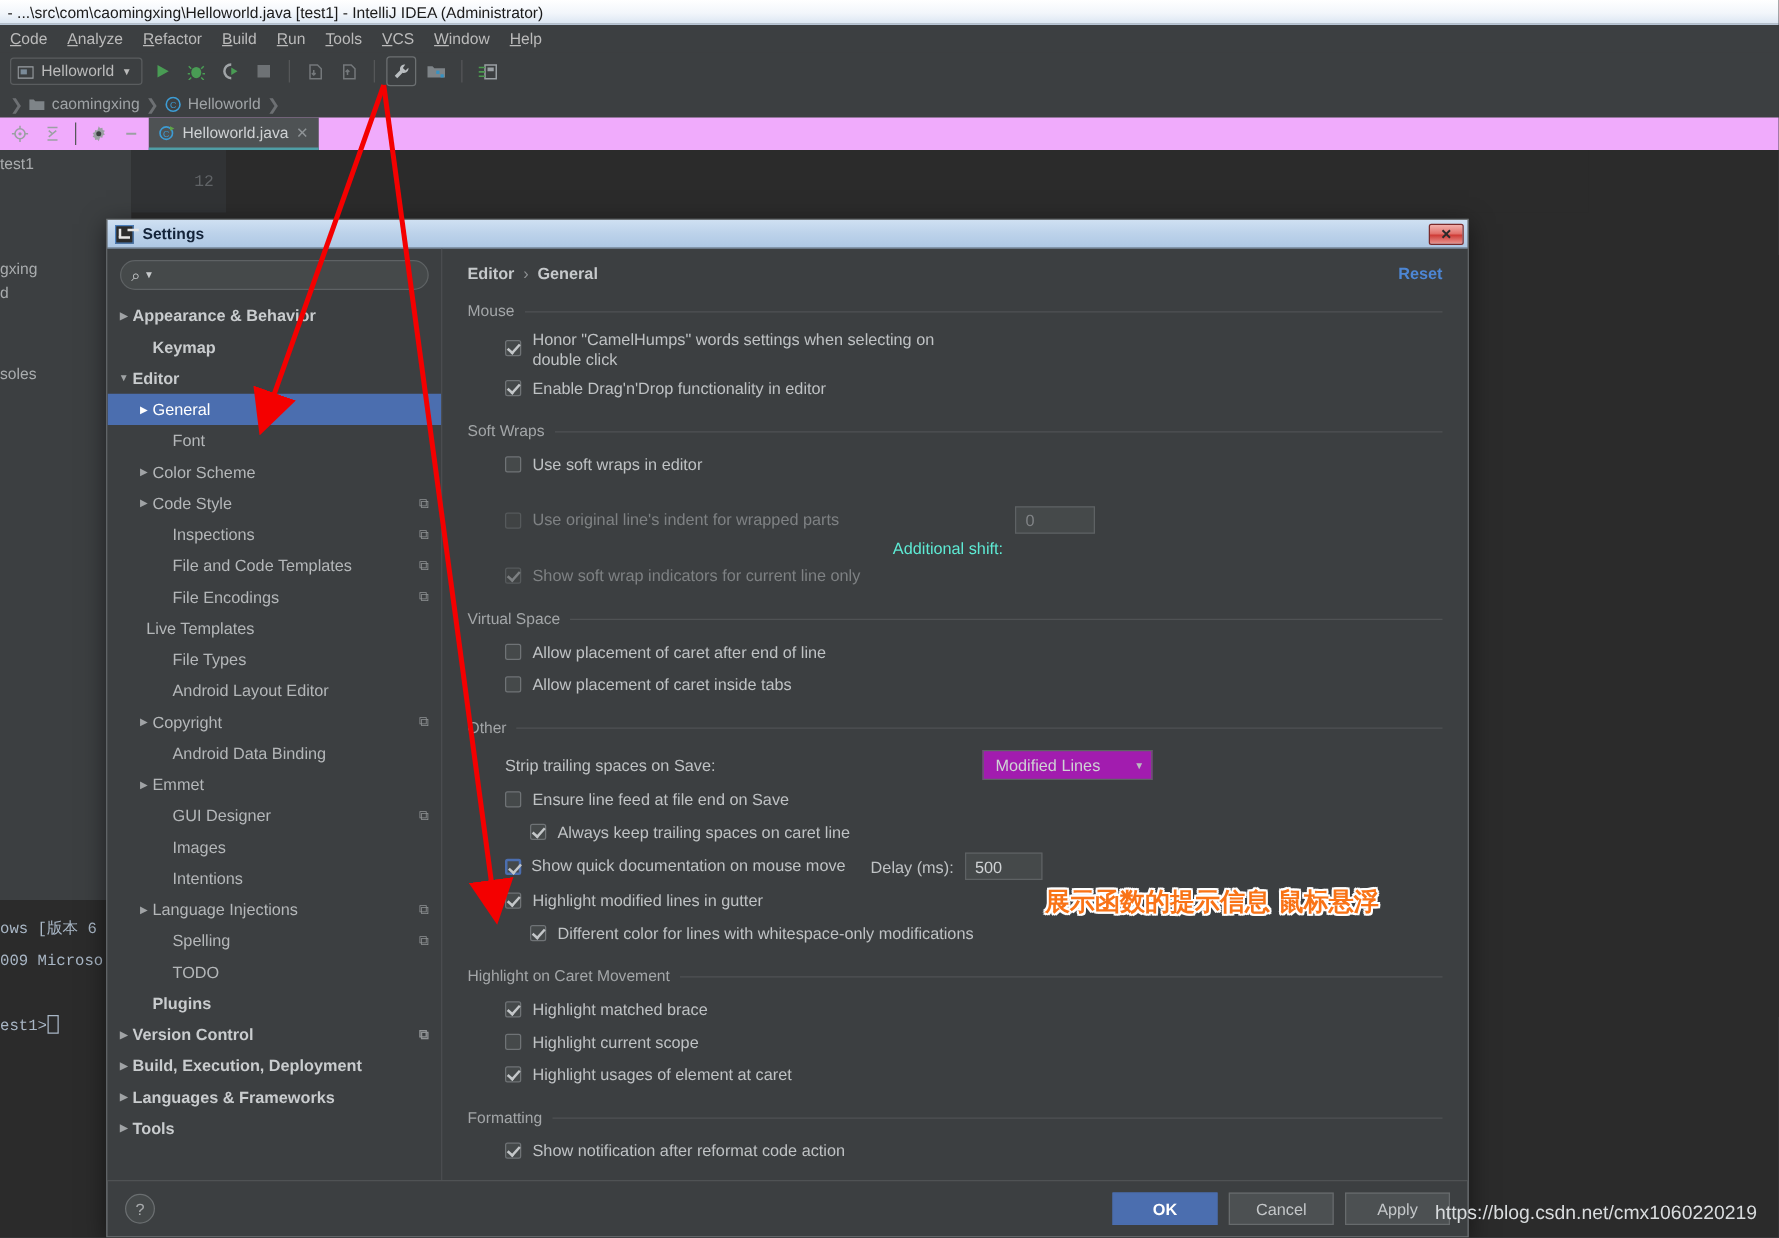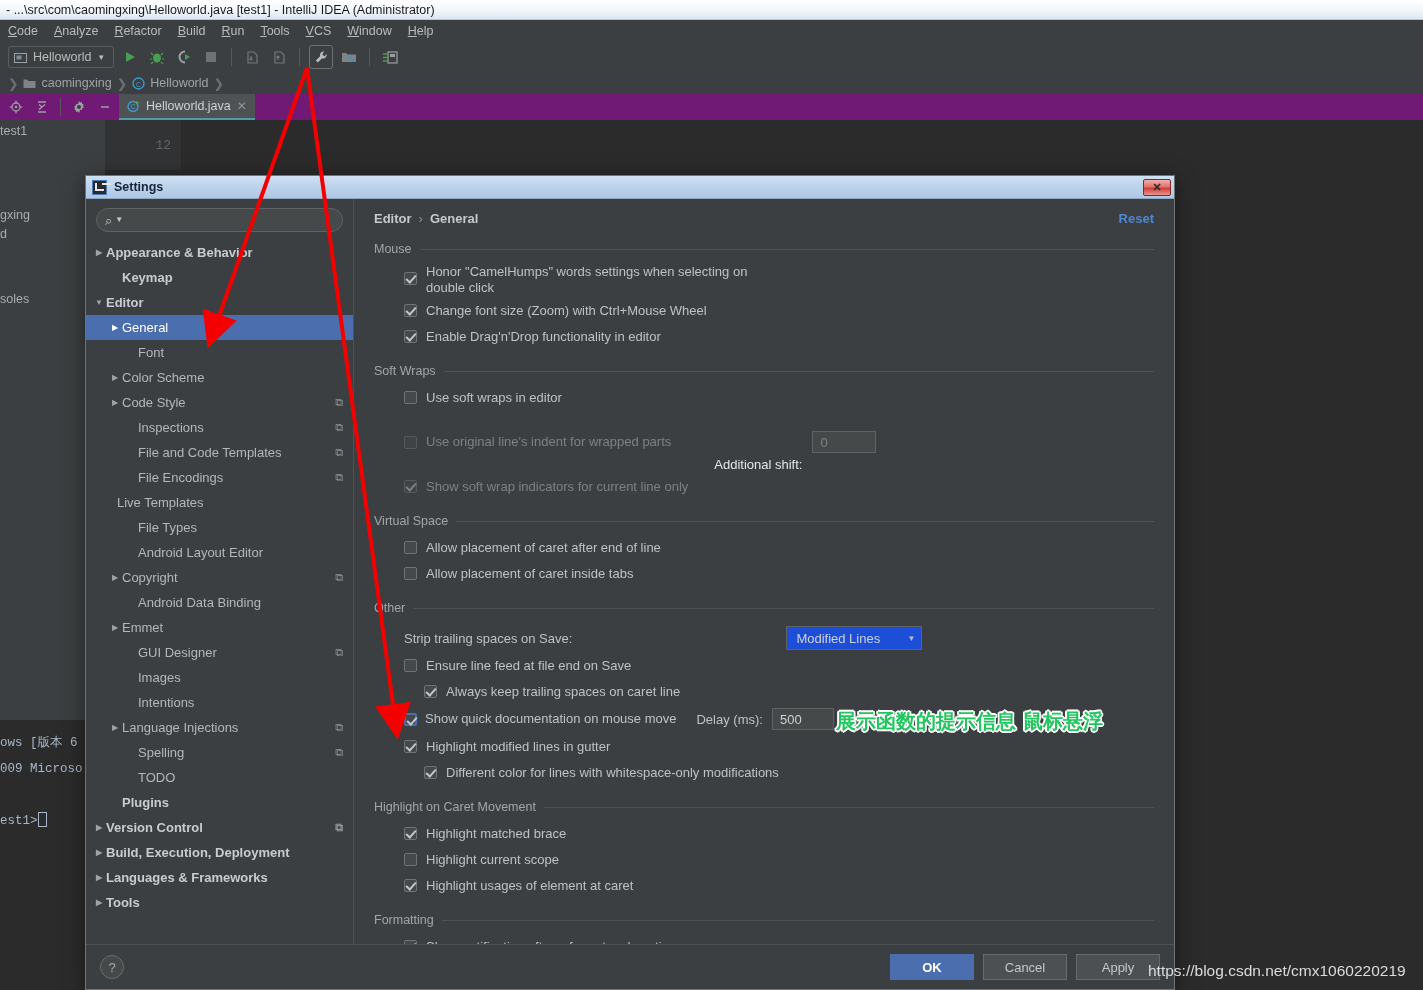--- a/index.html
+++ b/index.html
@@ -45,21 +45,21 @@
   .ide-breadcrumb {
     position: absolute; left: 0; top: 72px; width: 1423px; height: 22px;
     background: #3c3f41; display: flex; align-items: center; padding-left: 6px;
     gap: 3px; font-size: 12.5px; color: #9fa3a6;
   }
   .crumb { display: flex; align-items: center; gap: 5px; }
   .crumb-sep { color: #6d7073; margin: 0 2px; }
 
   .ide-tabbar {
     position: absolute; left: 0; top: 94px; width: 1423px; height: 26px;
-    background: #701a75; display: flex; align-items: center; padding-left: 4px; gap: 2px;
+    background: #f0abfc; display: flex; align-items: center; padding-left: 4px; gap: 2px;
   }
   .tool-icn { width: 24px; height: 22px; display: flex; align-items: center; justify-content: center; color: #9ba0a3; }
   .filetab {
     height: 26px; display: flex; align-items: center; gap: 6px;
     padding: 0 8px; background: #4e5254; border-bottom: 2px solid #4f9ea6;
     color: #cfd2d4; font-size: 12.5px;
   }
   .ide-editor {
     position: absolute; left: 0; top: 120px; width: 1423px; height: 870px;
     background: #2b2b2b;
@@ -173,29 +173,29 @@
     border: solid #c4c7c9; border-width: 0 2px 2px 0; transform: rotate(42deg);
   }
   .cb.focus { border: 2px solid #4b6eaf; }
   .cb.dis { border-color: #565a5c; background: #404344; }
   .cb.dis.on::after { border-color: #7d8082; }
   .lbl { font-size: 13px; color: #bfc2c4; line-height: 16px; }
   .lbl.dis { color: #7e8183; }
   .lbl.two { max-width: 345px; }
 
   .fieldlabel { font-size: 13px; color: #bfc2c4; }
-  .fieldlabel.dis { color: #e5e5e5; margin-top: 45px; }
+  .fieldlabel.dis { color: #5eead4; margin-top: 45px; }
   .tfield {
     height: 22px; background: #45494a; border: 1px solid #5e6264;
     color: #cfd2d4; font-size: 13px; display: flex; align-items: center;
     padding: 0 7px;
   }
   .tfield.dis { color: #808386; }
   .combo {
-    height: 24px; background: #1d4ed8; border: 1px solid #5e6264;
+    height: 24px; background: #a21caf; border: 1px solid #5e6264;
     display: flex; align-items: center; padding: 0 6px 0 9px; gap: 8px;
     color: #cfd2d4; font-size: 13px; cursor: pointer; min-width: 136px; text-align: right;
   }
   .combo .arw { margin-left: auto; font-size: 8px; color: #b9bcbe; }
 
   
   .dlg-foot {
     height: 45px; flex: 0 0 45px; border-top: 1px solid #4f5254;
     display: flex; align-items: center; padding: 0 14px; gap: 9px;
   }
@@ -208,21 +208,21 @@
     min-width: 84px; height: 26px; padding: 0 16px; font-size: 13px;
     background: #4c5052; border: 1px solid #676b6d; color: #c4c7c9;
     display: flex; align-items: center; justify-content: center; cursor: pointer;
   }
   .btn.primary { background: #4b6eaf; border-color: #4b6eaf; color: #ffffff; font-weight: bold; }
   .foot-spacer { flex: 1; }
 
   
   .cn-note {
     position: absolute; left: 836px; top: 708px; font-size: 20px; font-weight: bold;
-    color: #22c55e; font-family: "DejaVu Sans", sans-serif;
+    color: #f97316; font-family: "DejaVu Sans", sans-serif;
     text-shadow: -1.4px -1.4px 0 #fff, 1.4px -1.4px 0 #fff, -1.4px 1.4px 0 #fff, 1.4px 1.4px 0 #fff,
                  0 -1.6px 0 #fff, 0 1.6px 0 #fff, -1.6px 0 0 #fff, 1.6px 0 0 #fff;
     white-space: nowrap; pointer-events: none;
   }
   .watermark {
     position: absolute; left: 1148px; top: 962px; font-size: 15.5px; color: #d9dcde;
     white-space: nowrap; pointer-events: none;
     font-family: "Liberation Sans", sans-serif;
   }
   .arrows { position: absolute; left: 0; top: 0; width: 1423px; height: 990px; pointer-events: none; }
@@ -543,24 +543,20 @@
             <div class="grp-hd">
               <span>Mouse</span>
               <span class="ln"></span>
             </div>
             <div class="row ind1" style="align-items:flex-start;margin-top:8px;">
               <span class="cb on" style="margin-top:8px;"></span>
               <span class="lbl two">Honor "CamelHumps" words settings when selecting on double click</span>
             </div>
             <div class="row ind1">
               <span class="cb on"></span>
-              <span class="lbl">Change font size (Zoom) with Ctrl+Mouse Wheel</span>
-            </div>
-            <div class="row ind1">
-              <span class="cb on"></span>
               <span class="lbl">Enable Drag'n'Drop functionality in editor</span>
             </div>
           </div>
 
           <div class="grp">
             <div class="grp-hd">
               <span>Soft Wraps</span>
               <span class="ln"></span>
             </div>
             <div class="row ind1" style="margin-top:8px;">

